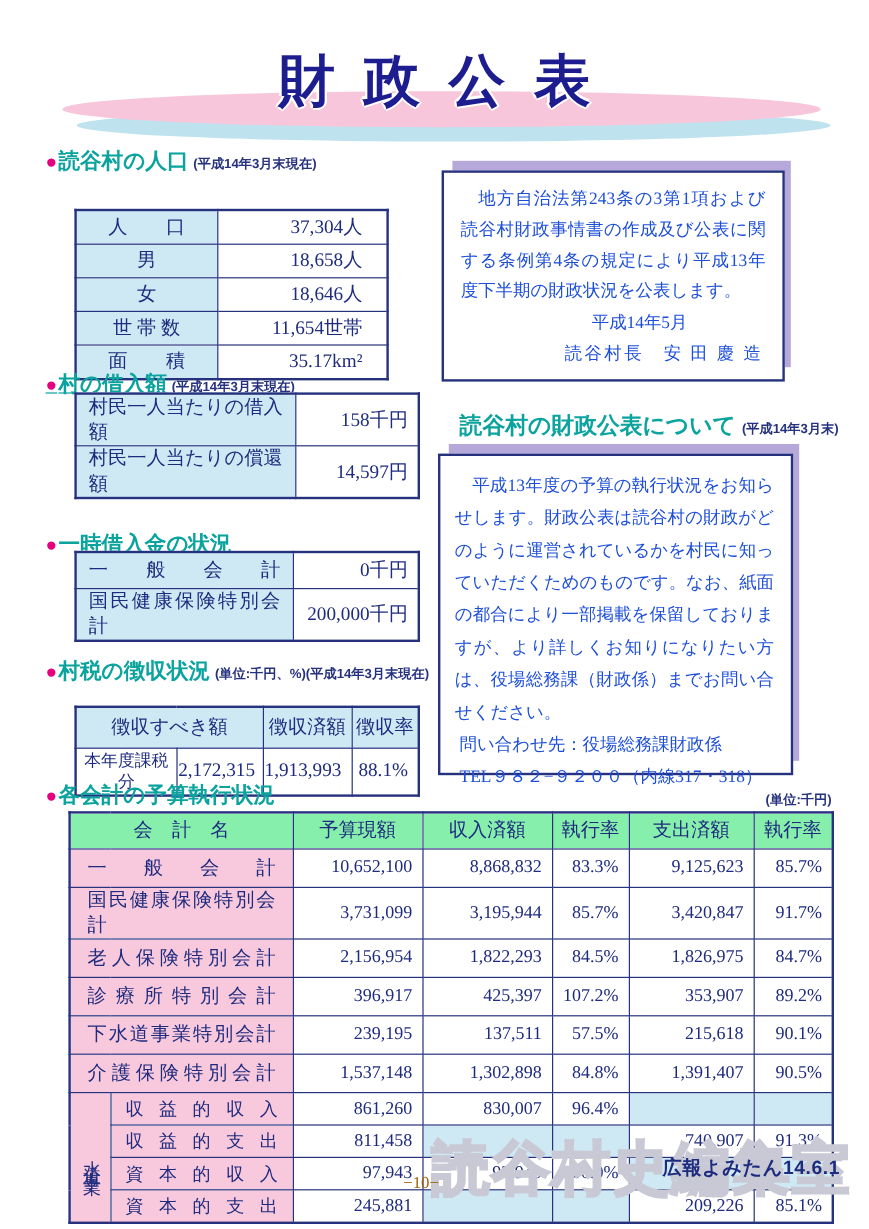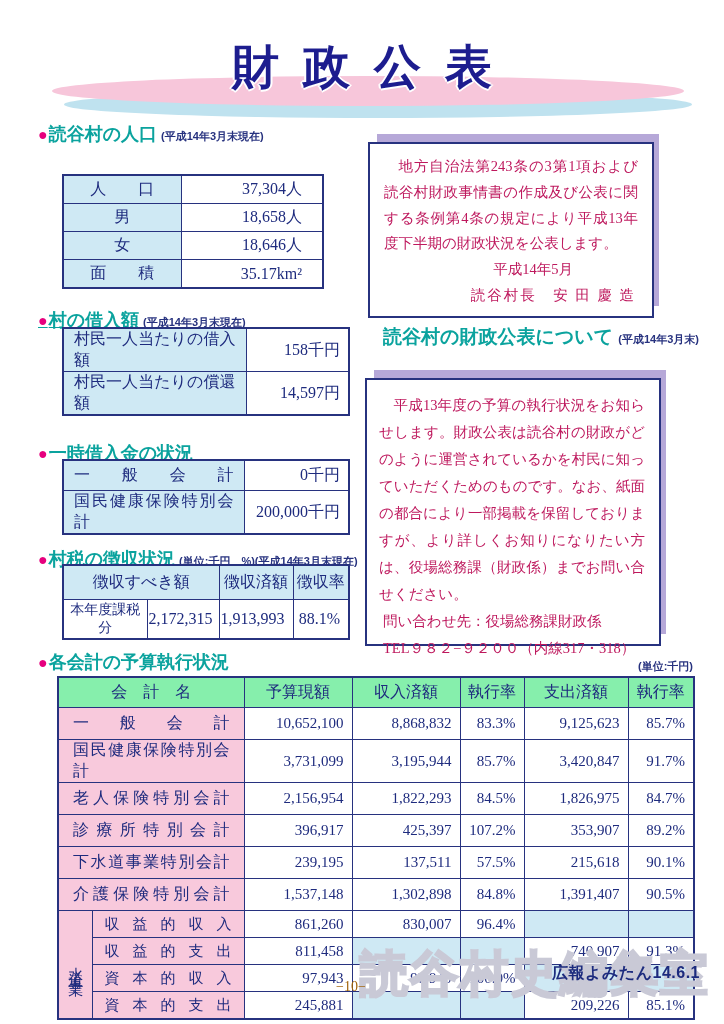--- a/index.html
+++ b/index.html
@@ -43,21 +43,21 @@
   .pop .val { padding-right:20px; font-size:16px; }
   .borrow td, .temp td { height:27px; }
   .borrow .jlabel, .temp .jlabel { padding:0 10px; }
   .borrow .val, .temp .val { text-align:right; padding-right:8px; }
   .tax .hd td { height:31px; }
   .tax .dt td { height:33px; }
 
   
   .shadow { position:absolute; background:#b6a8d8; }
   .tbox { position:absolute; background:#fff; border:2px solid #27327f;
-    font-size:14.5px; line-height:1.78; color:#be185d; }
+    font-size:14.5px; line-height:1.78; color:#1d4ed8; }
   .tbox .body { padding:10px 14px 0 14px; text-indent:1em; text-align:justify; }
   .tbox .date { padding-left:44px;text-align:center; }
   .tbox .sign { text-align:right; padding-right:16px; letter-spacing:2px; }
   .tbox2 { line-height:1.86; }
   .tbox2 .body { padding:12px 14px 0 12px; }
   .tbox2 .contact { padding-left:16px; }
 
   
   .unit-note { position:absolute; font-size:11px; color:#27327f; font-weight:bold;
     font-family:"Liberation Sans","DejaVu Sans",sans-serif; }
@@ -104,20 +104,24 @@
     </tr>
     <tr>
       <td class="lb ctr">男</td>
       <td class="num val">18,658人</td>
     </tr>
     <tr>
       <td class="lb ctr">女</td>
       <td class="num val">18,646人</td>
     </tr>
     <tr>
+      <td class="lb ctr">世 帯 数</td>
+      <td class="num val">11,654世帯</td>
+    </tr>
+    <tr>
       <td class="lb ctr">面　　積</td>
       <td class="num val">35.17km²</td>
     </tr>
   </tbody>
     </table>
 
   <div class="sec-h" style="left:38px; top:308px;text-decoration:underline;">
     <span class="bullet">●</span><span>村の借入額</span><span class="note">(平成14年3月末現在)</span>
   </div>
   <table class="t borrow" style="left:62px; top:327px; width:286px;">
@@ -153,21 +157,21 @@
     <tr>
       <td class="lb jlabel">国民健康保険特別会計</td>
       <td class="val">200,000千円</td>
     </tr>
   </tbody>
     </table>
 
   <div class="sec-h" style="left:38px; top:547px;">
     <span class="bullet">●</span><span>村税の徴収状況</span><span class="note">(単位:千円、%)(平成14年3月末現在)</span>
   </div>
-  <table class="t tax" style="left:62px; top:564px; width:286px;">
+  <table class="t tax" style="left:62px; top:588px; width:286px;">
     <colgroup>
         <col style="width:84px">
         <col style="width:72px">
         <col style="width:74px">
         <col style="width:56px">
       </colgroup>
     <tbody>
         <tr class="hd">
       <td class="lb ctr" colspan="2">徴収すべき額</td>
       <td class="lb ctr">徴収済額</td>
@@ -182,21 +186,21 @@
   </tbody>
     </table>
 
   <div class="shadow" style="left:377px; top:134px; width:282px; height:172px;"></div>
   <div class="tbox" style="left:368px; top:142px; width:282px; height:172px;">
     <div class="body">地方自治法第243条の3第1項および読谷村財政事情書の作成及び公表に関する条例第4条の規定により平成13年度下半期の財政状況を公表します。</div>
     <div class="date">平成14年5月</div>
     <div class="sign">読谷村長　安 田 慶 造</div>
   </div>
 
-  <div class="about-h" style="left:383px; top:324px;">
+  <div class="about-h" style="left:383px; top:342px;">
     <span>読谷村の財政公表について</span><span class="note">(平成14年3月末)</span>
   </div>
   <div class="shadow" style="left:374px; top:370px; width:292px; height:264px;"></div>
   <div class="tbox tbox2" style="left:365px; top:378px; width:292px; height:264px;">
     <div class="body">平成13年度の予算の執行状況をお知らせします。財政公表は読谷村の財政がどのように運営されているかを村民に知っていただくためのものです。なお、紙面の都合により一部掲載を保留しておりますが、より詳しくお知りになりたい方は、役場総務課（財政係）までお問い合せください。</div>
     <div class="contact">問い合わせ先：役場総務課財政係</div>
     <div class="contact">TEL９８２−９２００（内線317・318）</div>
   </div>
 
   <div class="sec-h" style="left:38px; top:650px;">

